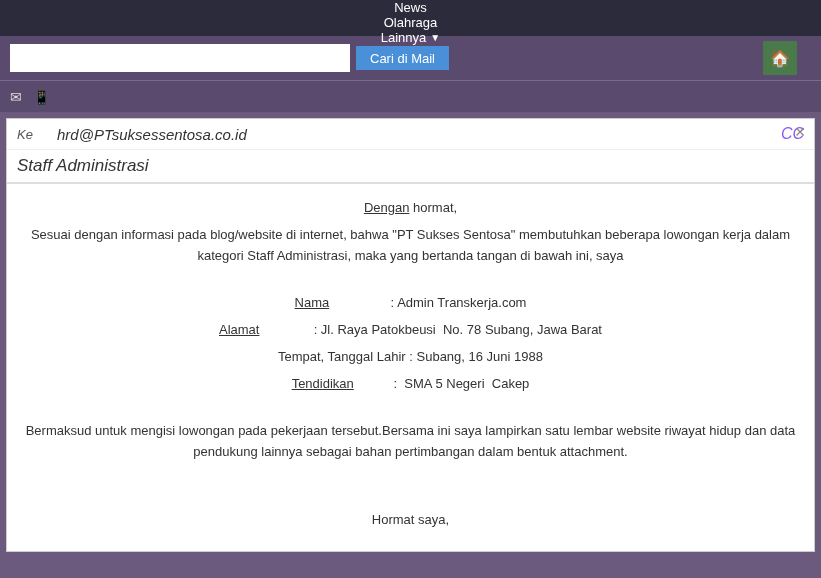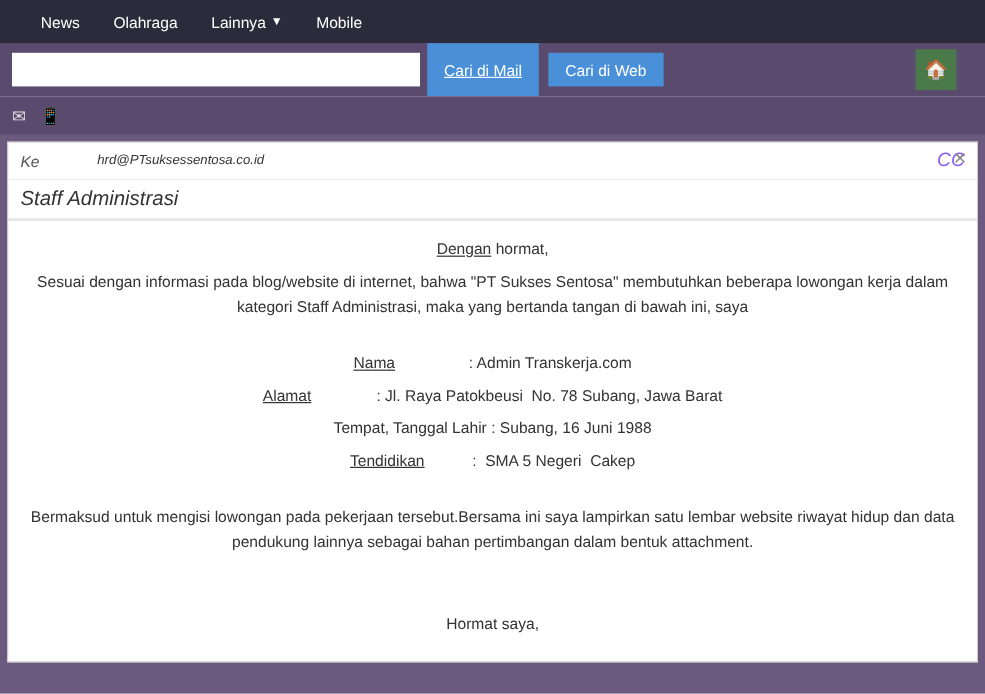--- a/index.html
+++ b/index.html
@@ -4,21 +4,22 @@
   <style>
     * { box-sizing: border-box; margin: 0; padding: 0; }
     body { font-family: Arial, sans-serif; font-size: 13px; background: #6b5a7e; width: 821px; height: 578px; overflow: hidden; }
 
     
     .nav-bar {
       background: #2b2b3b;
       height: 36px;
       display: flex;
       align-items: center;
-      padding: 0 20px;
+      padding: 0 8px;
+      flex-direction: column;
     }
     .nav-item {
       color: #fff;
       padding: 0 14px;
       height: 36px;
       display: flex;
       align-items: center;
       cursor: pointer;
       font-size: 13px;
     }
@@ -53,24 +54,23 @@
       background: #fff;
       padding: 0 8px;
       font-size: 13px;
       outline: none;
     }
     .btn-search-mail {
       background: #4a90d9;
       color: #fff;
       border: none;
       padding: 5px 14px;
-      height: 44px;
-      cursor: pointer;
-      font-size: 13px;
-      text-decoration: underline;
+      height: 24px;
+      cursor: pointer;
+      font-size: 13px;
     }
     .btn-search-web {
       background: #4a90d9;
       color: #fff;
       border: none;
       padding: 5px 14px;
       height: 28px;
       cursor: pointer;
       font-size: 13px;
       margin-left: 2px;
@@ -133,22 +133,21 @@
     }
     .email-header-row:last-child { border-bottom: 1px solid #ddd; }
     .email-label {
       color: #555;
       min-width: 40px;
       font-size: 13px;
     }
     .email-to-value {
       flex: 1;
       color: #333;
-      font-size: 11px;
-      margin-left: 24px;
+      font-size: 15px;
     }
     .email-cc {
       color: #8b5cf6;
       font-size: 16px;
       cursor: pointer;
     }
     .email-subject-value {
       flex: 1;
       color: #333;
       font-size: 17px;
@@ -191,21 +190,20 @@
   </div>
   <div class="nav-item">
     <span>Mobile</span>
   </div>
 </div>
 
 <div class="search-bar">
   <div class="search-left">
     <input class="search-input" type="text" style="">
     <button class="btn-search-mail">Cari di Mail</button>
-    <button class="btn-search-web">Cari di Web</button>
   </div>
   <div class="search-right">
     <div class="home-icon-btn">
       <span>🏠</span>
     </div>
     <div style="width:6px;"></div>
   </div>
 </div>
 
 <div class="icon-bar">

